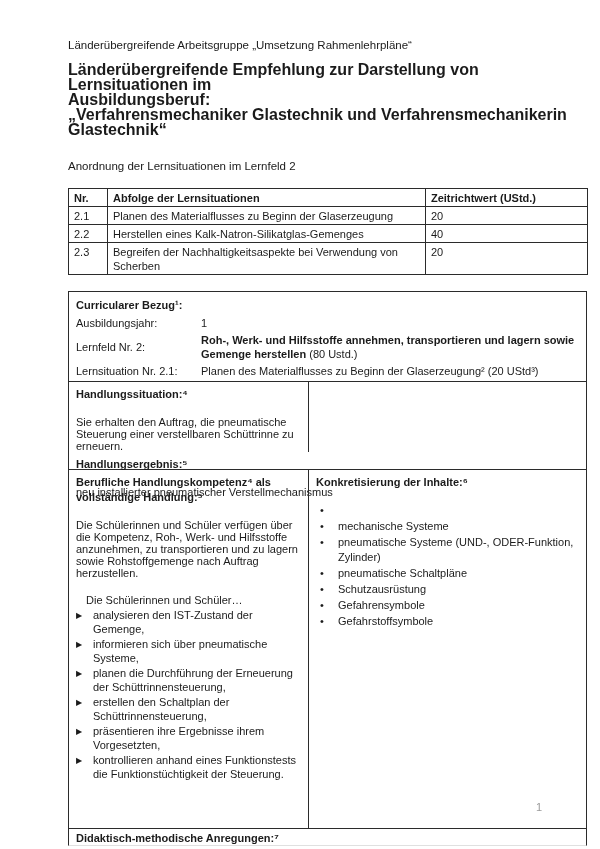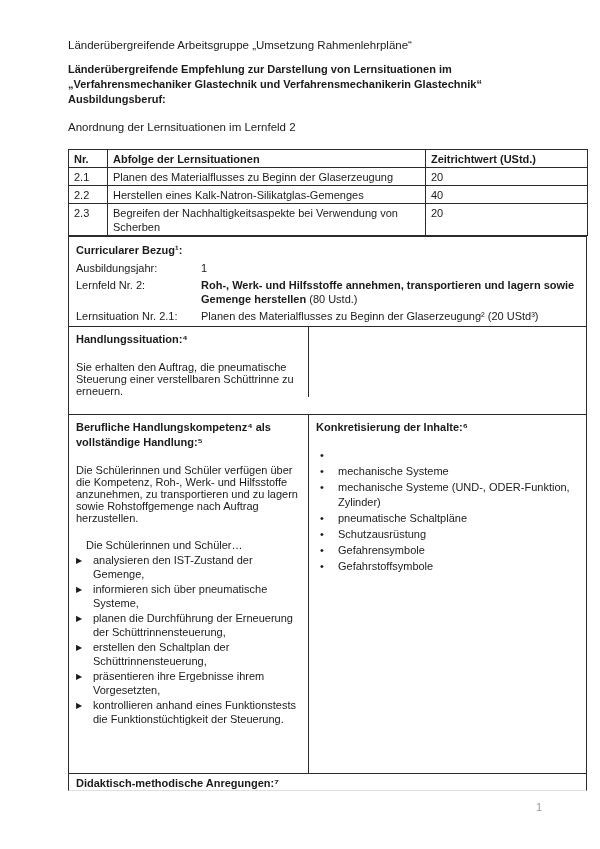--- a/index.html
+++ b/index.html
@@ -7,48 +7,48 @@
     position:relative;
     width:600px;height:849px;
     background:#ffffff;
     font-family:"Liberation Sans","DejaVu Sans",sans-serif;
     color:#1b1b1b;
     overflow:hidden;
   }
   .content{position:absolute;left:68px;top:38px;width:520px;}
   .hline{font-size:11.5px;line-height:15px;}
   .title-block{margin-top:9px;font-weight:bold;}
-  .title-block div{font-size:11px;line-height:15px;}
-  .subtitle{margin-top:13px;font-size:11.5px;line-height:15px;}
+  .title-block div{font-size:16px;line-height:15px;}
+  .subtitle{margin-top:22px;font-size:11.5px;line-height:15px;}
 
   
   table.arr{border-collapse:collapse;margin-top:14px;width:520px;table-layout:fixed;}
   table.arr th,table.arr td{
     border:1.5px solid #2b2b2b;
     font-size:11px;line-height:14px;
     padding:2px 5px 1px 5px;
     text-align:left;vertical-align:top;
     overflow:hidden;
   }
   table.arr th{font-weight:bold;}
   .col-nr{width:38px;}
   .col-title{width:310px;}
   .col-ustd{width:158px;}
 
   
   .box{
-    margin-top:0;
+    margin-top:16px;
     border:1.5px solid #2b2b2b;
     border-bottom:1px solid #e0e0e0;
     width:517px;
   }
   .sec{box-sizing:border-box;}
   .sec1{height:89px;padding:6px 7px 0 7px;}
   .sec-h{font-weight:bold;font-size:11px;line-height:15px;}
-  .crow{display:flex;margin-top:3px;font-size:11px;line-height:14px;}
+  .crow{display:flex;margin-top:3px;font-size:11px;line-height:14px;align-items:center;}
   .crow .lbl{width:125px;flex:none;}
   .crow .val{flex:1;}
   .twocol{display:flex;border-top:1.5px solid #2b2b2b;}
   .twocol .lcol{width:240px;flex:none;border-right:1.5px solid #2b2b2b;box-sizing:border-box;padding:5px 7px 0 7px;}
   .twocol .rcol{flex:1;box-sizing:border-box;padding:5px 7px 0 7px;}
   .sec2{height:87px;flex-direction:column;}
   .sec3{height:358px;}
   .sec3 .lcol,.sec3 .rcol{overflow:hidden;}
   .body-txt{font-size:11px;line-height:12px;margin-top:14px;}
   .lead-txt{font-size:11px;line-height:14.5px;margin-top:14px;padding-left:10px;}
@@ -66,22 +66,22 @@
 </head>
 <body>
 
 <div class="page">
   <div class="content">
 
     <div class="hline">Länderübergreifende Arbeitsgruppe „Umsetzung Rahmenlehrpläne“</div>
 
     <div class="title-block">
       <div>Länderübergreifende Empfehlung zur Darstellung von Lernsituationen im</div>
+      <div>Ausbildungsberuf:</div>
       <div>„Verfahrensmechaniker Glastechnik und Verfahrensmechanikerin Glastechnik“</div>
-      <div>Ausbildungsberuf:</div>
     </div>
 
     <div class="subtitle">Anordnung der Lernsituationen im Lernfeld 2</div>
 
     <table class="arr">
       <colgroup>
           <col class="col-nr">
           <col class="col-title">
           <col class="col-ustd">
         </colgroup>
@@ -125,20 +125,24 @@
           <span class="lbl">Lernsituation Nr. 2.1:</span>
           <span class="val">Planen des Materialflusses zu Beginn der Glaserzeugung² (20 UStd³)</span>
         </div>
       </div>
 
       <div class="twocol sec2">
         <div class="lcol">
           <div class="sec-h">Handlungssituation:⁴</div>
           <div class="body-txt">Sie erhalten den Auftrag, die pneumatische Steuerung einer verstellbaren Schüttrinne zu erneuern.</div>
         </div>
+        <div class="rcol">
+          <div class="sec-h">Handlungsergebnis:⁵</div>
+          <div class="body-txt">neu installierter pneumatischer Verstellmechanismus</div>
+        </div>
       </div>
 
       <div class="twocol sec3">
         <div class="lcol">
           <div class="sec-h">Berufliche Handlungskompetenz⁴ als vollständige Handlung:⁵</div>
           <div class="body-txt">Die Schülerinnen und Schüler verfügen über die Kompetenz, Roh-, Werk- und Hilfsstoffe anzunehmen, zu transportieren und zu lagern sowie Rohstoffgemenge nach Auftrag herzustellen.</div>
           <div class="lead-txt">Die Schülerinnen und Schüler…</div>
           <ul class="plain arrow-list">
             <li>
                 <span class="mk">▶</span>
@@ -171,21 +175,21 @@
           <ul class="plain dot-list">
             <li>
                 <span class="mk">•</span>
               </li>
             <li>
                 <span class="mk">•</span>
                 <span>mechanische Systeme</span>
               </li>
             <li>
                 <span class="mk">•</span>
-                <span>mechanische Systeme (UND-, ODER-Funktion, Zylinder)</span>
+                <span>pneumatische Systeme (UND-, ODER-Funktion, Zylinder)</span>
               </li>
             <li>
                 <span class="mk">•</span>
                 <span>pneumatische Schaltpläne</span>
               </li>
             <li>
                 <span class="mk">•</span>
                 <span>Schutzausrüstung</span>
               </li>
             <li>

